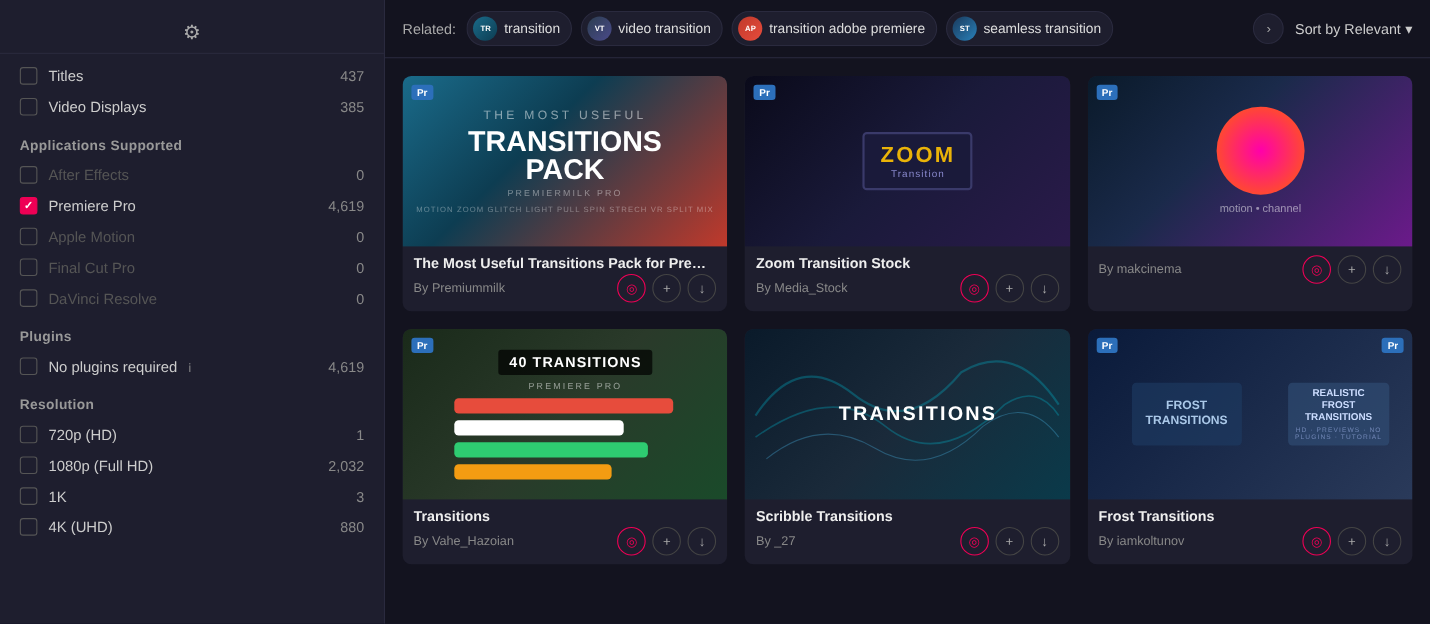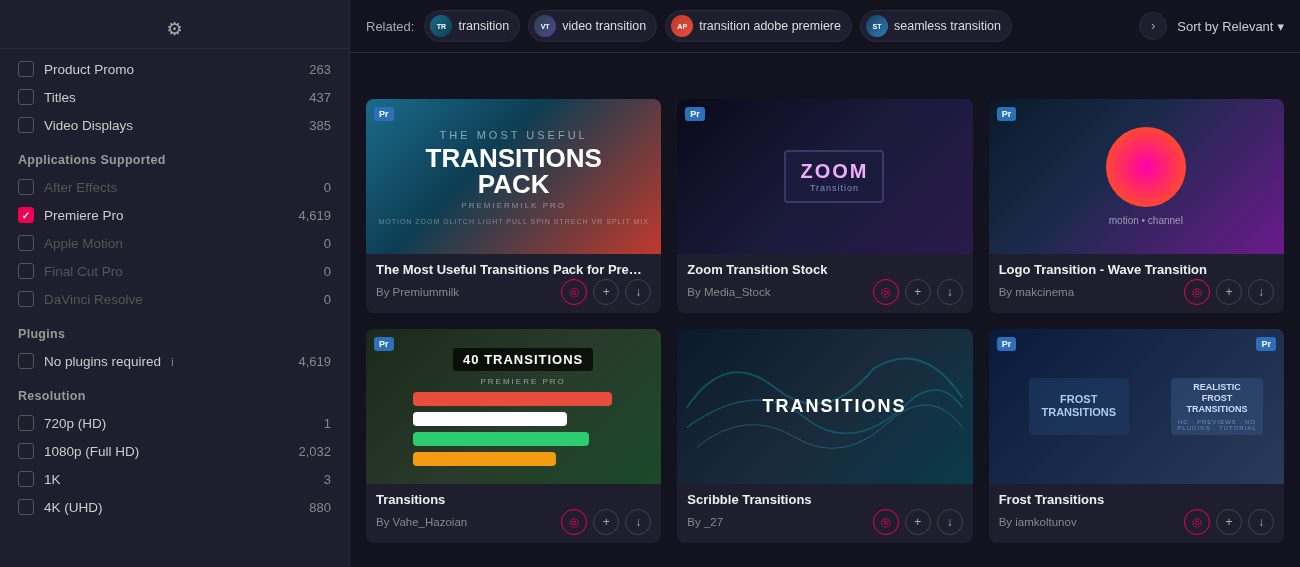--- a/index.html
+++ b/index.html
@@ -96,21 +96,20 @@
     }
 
     
     .main {
       flex: 1;
       background: #13131f;
       height: 567px;
       overflow-y: auto;
       display: flex;
       flex-direction: column;
-      gap: 30px;
     }
     .main::-webkit-scrollbar { width: 4px; }
     .main::-webkit-scrollbar-thumb { background: #444; }
 
     
     .related-bar {
       display: flex;
       align-items: center;
       padding: 10px 16px;
       background: #13131f;
@@ -320,21 +319,21 @@
     .zoom-box {
       background: #1a1a3a;
       border: 2px solid #3a3a6a;
       border-radius: 4px;
       padding: 8px 14px;
       text-align: center;
     }
     .zoom-title {
       font-size: 20px;
       font-weight: 900;
-      color: #f0abfc;
+      color: #eab308;
       letter-spacing: 2px;
     }
     .zoom-sub {
       font-size: 9px;
       color: #8888cc;
       letter-spacing: 1px;
     }
 
     .circle-gradient {
       width: 80px;
@@ -444,27 +443,20 @@
 
 <div class="sidebar">
   <div class="filter-icon-bar">
     <span class="filter-icon">⚙</span>
   </div>
 
   <div id="category-rows">
       <div class="filter-row">
     <div class="filter-left">
       <div class="checkbox "></div>
-      <span class="filter-label ">Product Promo</span>
-    </div>
-    <span class="filter-count">263</span>
-  </div>
-      <div class="filter-row">
-    <div class="filter-left">
-      <div class="checkbox "></div>
       <span class="filter-label ">Titles</span>
     </div>
     <span class="filter-count">437</span>
   </div>
       <div class="filter-row">
     <div class="filter-left">
       <div class="checkbox "></div>
       <span class="filter-label ">Video Displays</span>
     </div>
     <span class="filter-count">385</span>
@@ -645,21 +637,20 @@
     <div class="card-thumbnail thumb-logo-wave">
 
       <div class="pr-badge">Pr</div>
       <div style="display:flex;align-items:center;justify-content:center;height:100%;width:100%;flex-direction:column;gap:8px;">
         <div class="circle-gradient"></div>
         <div style="font-size:10px;color:rgba(255,255,255,0.5);text-align:center;">motion • channel</div>
       </div>
 
     </div>
     <div class="card-info">
-      <div class="card-title">Logo Transition - Wave Transition</div>
       <div class="card-author-row">
         <span class="card-author">By makcinema</span>
         <div class="card-actions">
           <div class="action-btn red-border" title="Add to favorites">◎</div>
           <div class="action-btn" title="Add to collection">+</div>
           <div class="action-btn" title="Download">↓</div>
         </div>
       </div>
     </div>
   </div>

